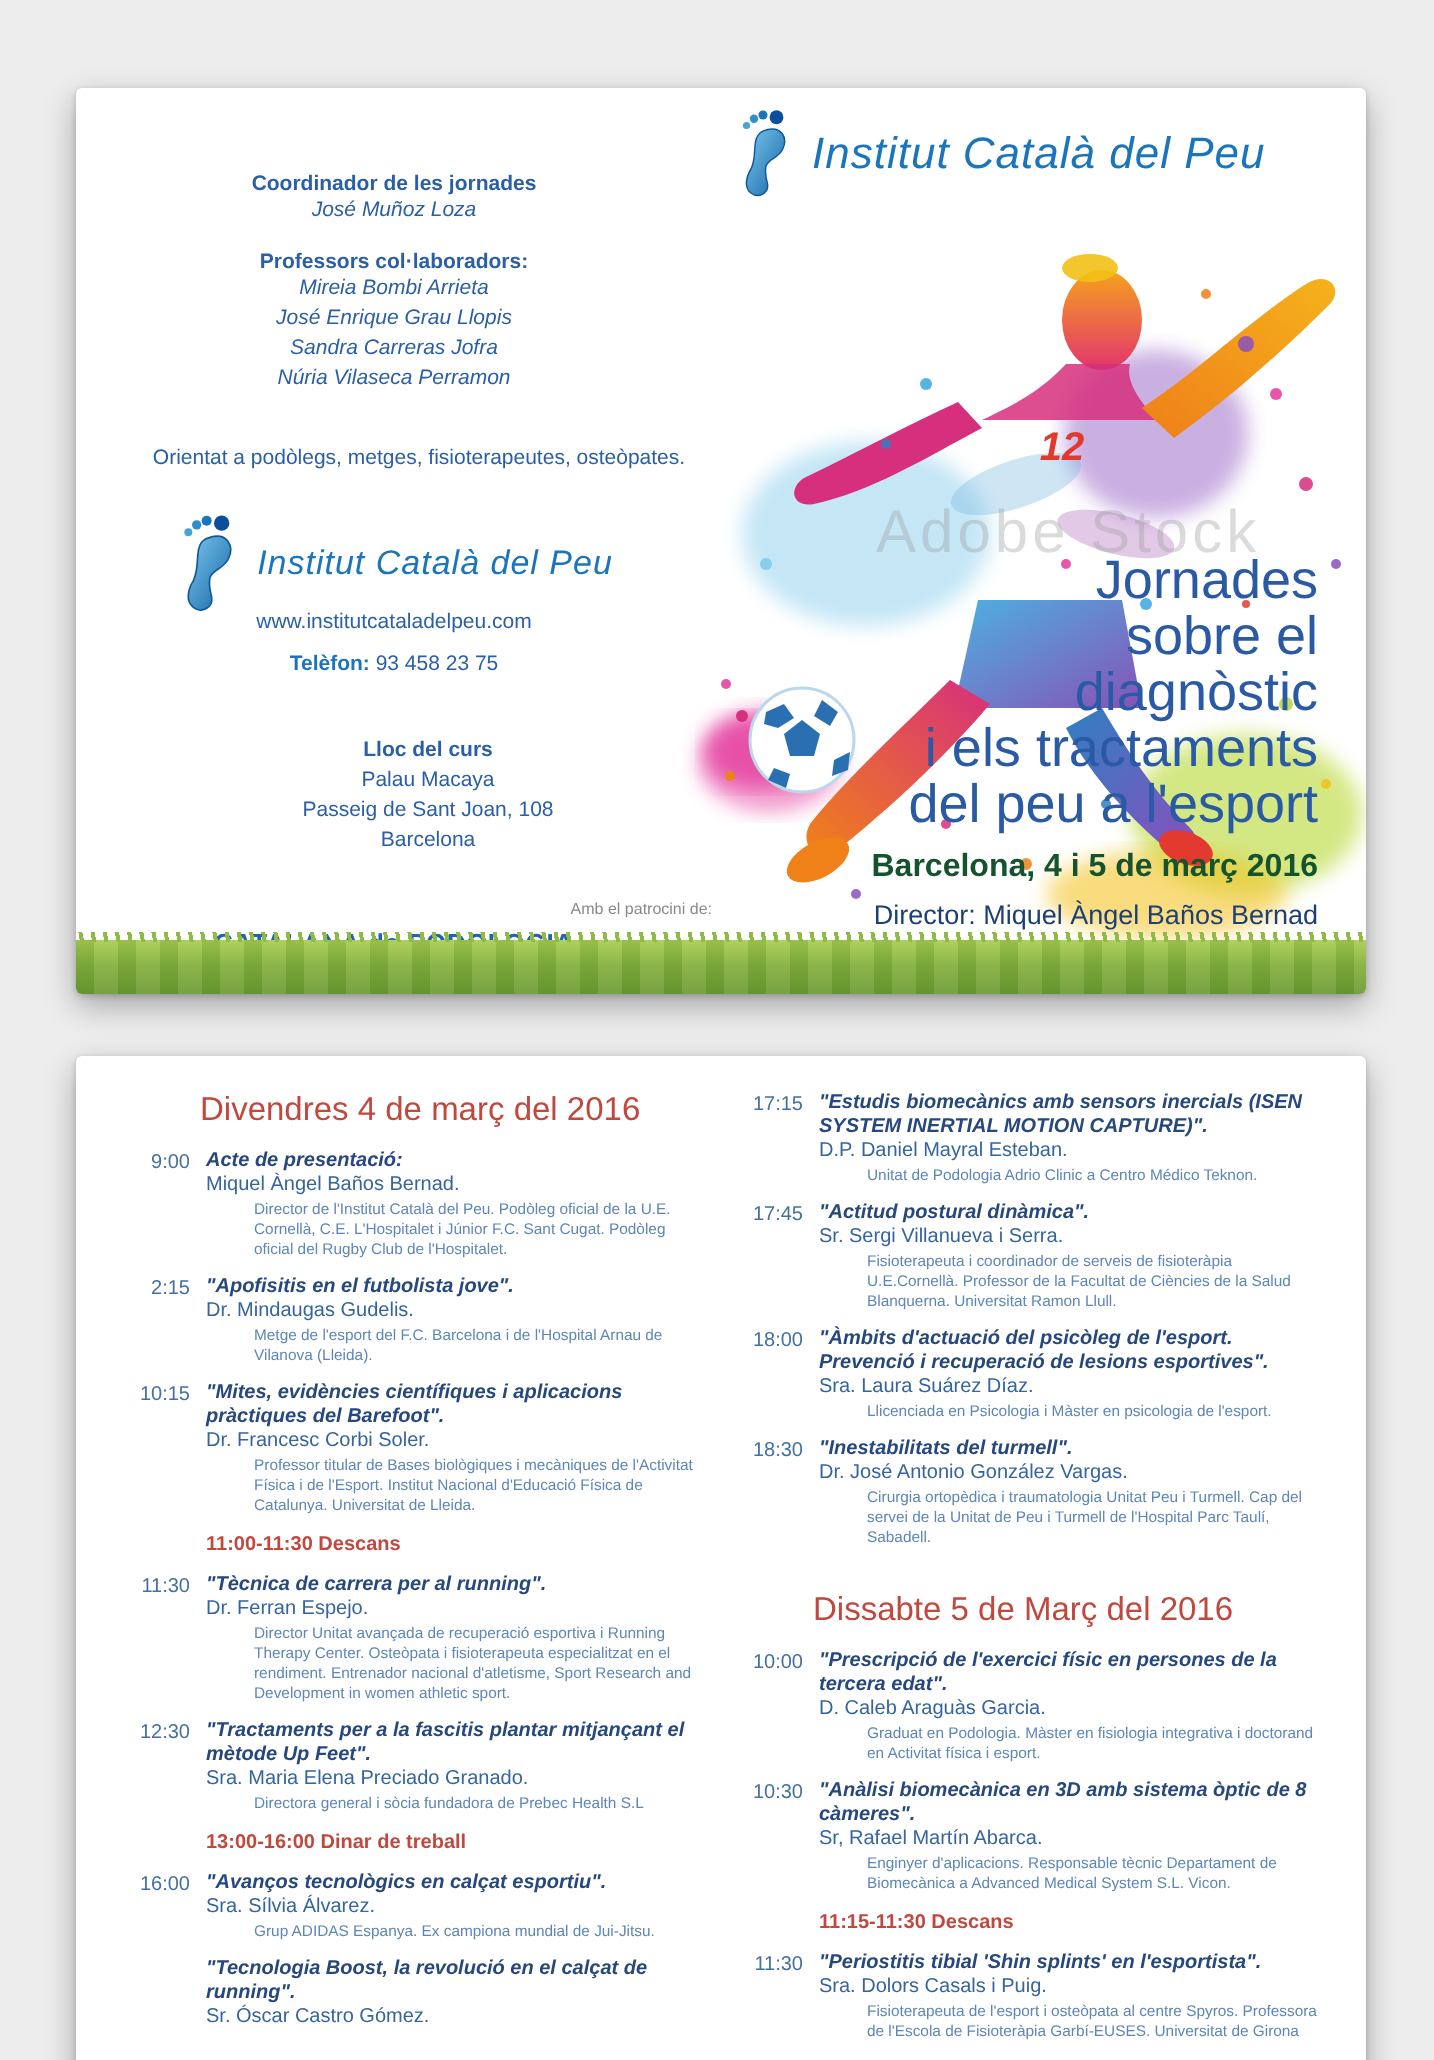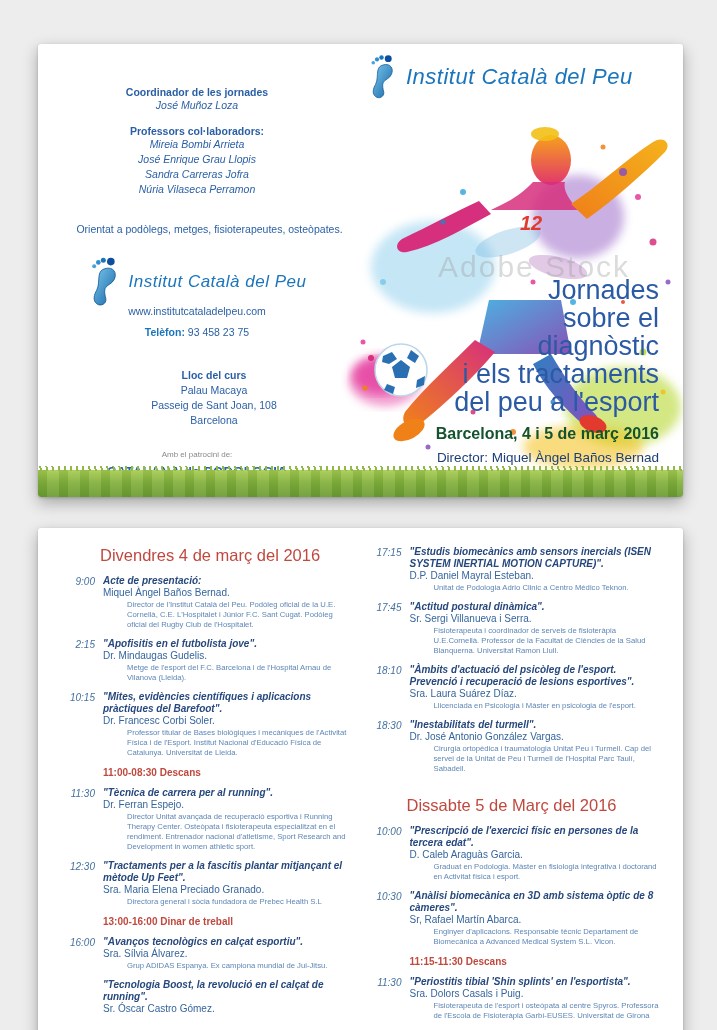--- a/index.html
+++ b/index.html
@@ -17,21 +17,21 @@
   .cl-block1{margin-top:42px;}
   .cl-profs{margin-top:12px;}
   .cl-audience{font-size:10.5px;margin-top:26px;padding-left:25px;}
   .org-logo-row{display:flex;align-items:center;justify-content:center;gap:7px;margin-top:22px;}
   .org-name{font-size:17px;color:#1b75bc;letter-spacing:.5px;font-style:italic;}
   .org-name.big{font-size:22px;}
   .org-url{font-size:10.5px;color:#2a5fa5;margin-top:-2px;}
   .org-phone{font-size:10.5px;margin-top:9px;}
   .org-phone b{color:#1b75bc;}
   .venue{margin-top:30px;font-size:10.5px;line-height:15px;padding-left:34px;}
-  .small-gray{font-size:8px;color:#8a8a8a;margin-top:22px;}
+  .small-gray{font-size:8px;color:#8a8a8a;margin-top:22px;text-align:right;}
   .catalana{font-size:13px;font-weight:bold;color:#2464ae;letter-spacing:.4px;margin-top:5px;position:relative;display:inline-block;}
   .sponsor-row{display:flex;align-items:center;justify-content:center;gap:16px;margin-top:8px;}
   .herbitas{position:relative;font-family:"Liberation Serif",serif;font-weight:bold;font-size:21px;color:#1f5a9b;padding:8px 4px;}
   .arc-y{position:absolute;left:26px;top:-2px;width:30px;height:16px;border:0;border-top:3.5px solid #e8c420;border-radius:50% 50% 0 0/100% 100% 0 0;transform:rotate(8deg);}
   .isdin{display:flex;flex-direction:column;align-items:flex-start;}
   .isdin-top{font-size:7.5px;font-weight:bold;letter-spacing:2.6px;color:#111;margin-left:2px;}
 
   
   .cover-right-logo{position:absolute;left:330px;top:10px;display:flex;align-items:center;gap:8px;z-index:3;}
   .cover-art{position:absolute;left:285px;top:58px;width:360px;height:372px;z-index:1;}
@@ -46,21 +46,21 @@
       linear-gradient(#aace55 0, #85b23f 45%, #6d9c35 100%);}
   .grass::before{content:"";position:absolute;top:-4px;left:0;width:100%;height:5px;
      background:repeating-linear-gradient(80deg, transparent 0 2px, #8fba47 2px 4px, transparent 4px 6px);}
 
   
   .prog-inner{display:flex;gap:16px;padding:18px 24px 10px 24px;}
   .pcol{width:50%;}
   .day-header{font-size:16.5px;color:#c0493f;margin:0 0 10px 38px;}
   .day-header.second{margin-top:22px;}
   .session{display:flex;margin-bottom:8px;}
-  .time{width:33px;min-width:33px;text-align:right;margin-right:8px;font-size:10px;color:#44719f;padding-top:1px;font-style:italic;}
+  .time{width:33px;min-width:33px;text-align:right;margin-right:8px;font-size:10px;color:#44719f;padding-top:1px;}
   .sbody{flex:1;}
   .s-title{font-size:10px;font-weight:bold;font-style:italic;color:#26487d;line-height:12px;}
   .s-speaker{font-size:10px;color:#35659c;line-height:12px;}
   .s-desc{font-size:7.7px;color:#5e86b6;line-height:10px;margin-top:1px;padding-left:24px;}
   .break{font-size:10px;font-weight:bold;color:#c0493f;margin:9px 0 9px 41px;}
 </style>
 </head>
 <body>
 
 <div class="stage">
@@ -275,21 +275,21 @@
 
         <div class="session">
           <div class="time">10:15</div>
           <div class="sbody">
             <div class="s-title">"Mites, evidències científiques i aplicacions pràctiques del Barefoot".</div>
             <div class="s-speaker">Dr. Francesc Corbi Soler.</div>
             <div class="s-desc">Professor titular de Bases biològiques i mecàniques de l'Activitat Física i de l'Esport. Institut Nacional d'Educació Física de Catalunya. Universitat de Lleida.</div>
           </div>
         </div>
 
-        <div class="break">11:00-08:30 Descans</div>
+        <div class="break">11:00-11:30 Descans</div>
 
         <div class="session">
           <div class="time">11:30</div>
           <div class="sbody">
             <div class="s-title">"Tècnica de carrera per al running".</div>
             <div class="s-speaker">Dr. Ferran Espejo.</div>
             <div class="s-desc">Director Unitat avançada de recuperació esportiva i Running Therapy Center. Osteòpata i fisioterapeuta especialitzat en el rendiment. Entrenador nacional d'atletisme, Sport Research and Development in women athletic sport.</div>
           </div>
         </div>
 
@@ -338,21 +338,21 @@
         <div class="session">
           <div class="time">17:45</div>
           <div class="sbody">
             <div class="s-title">"Actitud postural dinàmica".</div>
             <div class="s-speaker">Sr. Sergi Villanueva i Serra.</div>
             <div class="s-desc">Fisioterapeuta i coordinador de serveis de fisioteràpia U.E.Cornellà. Professor de la Facultat de Ciències de la Salud Blanquerna. Universitat Ramon Llull.</div>
           </div>
         </div>
 
         <div class="session">
-          <div class="time">18:10</div>
+          <div class="time">18:00</div>
           <div class="sbody">
             <div class="s-title">"Àmbits d'actuació del psicòleg de l'esport. Prevenció i recuperació de lesions esportives".</div>
             <div class="s-speaker">Sra. Laura Suárez Díaz.</div>
             <div class="s-desc">Llicenciada en Psicologia i Màster en psicologia de l'esport.</div>
           </div>
         </div>
 
         <div class="session">
           <div class="time">18:30</div>
           <div class="sbody">

